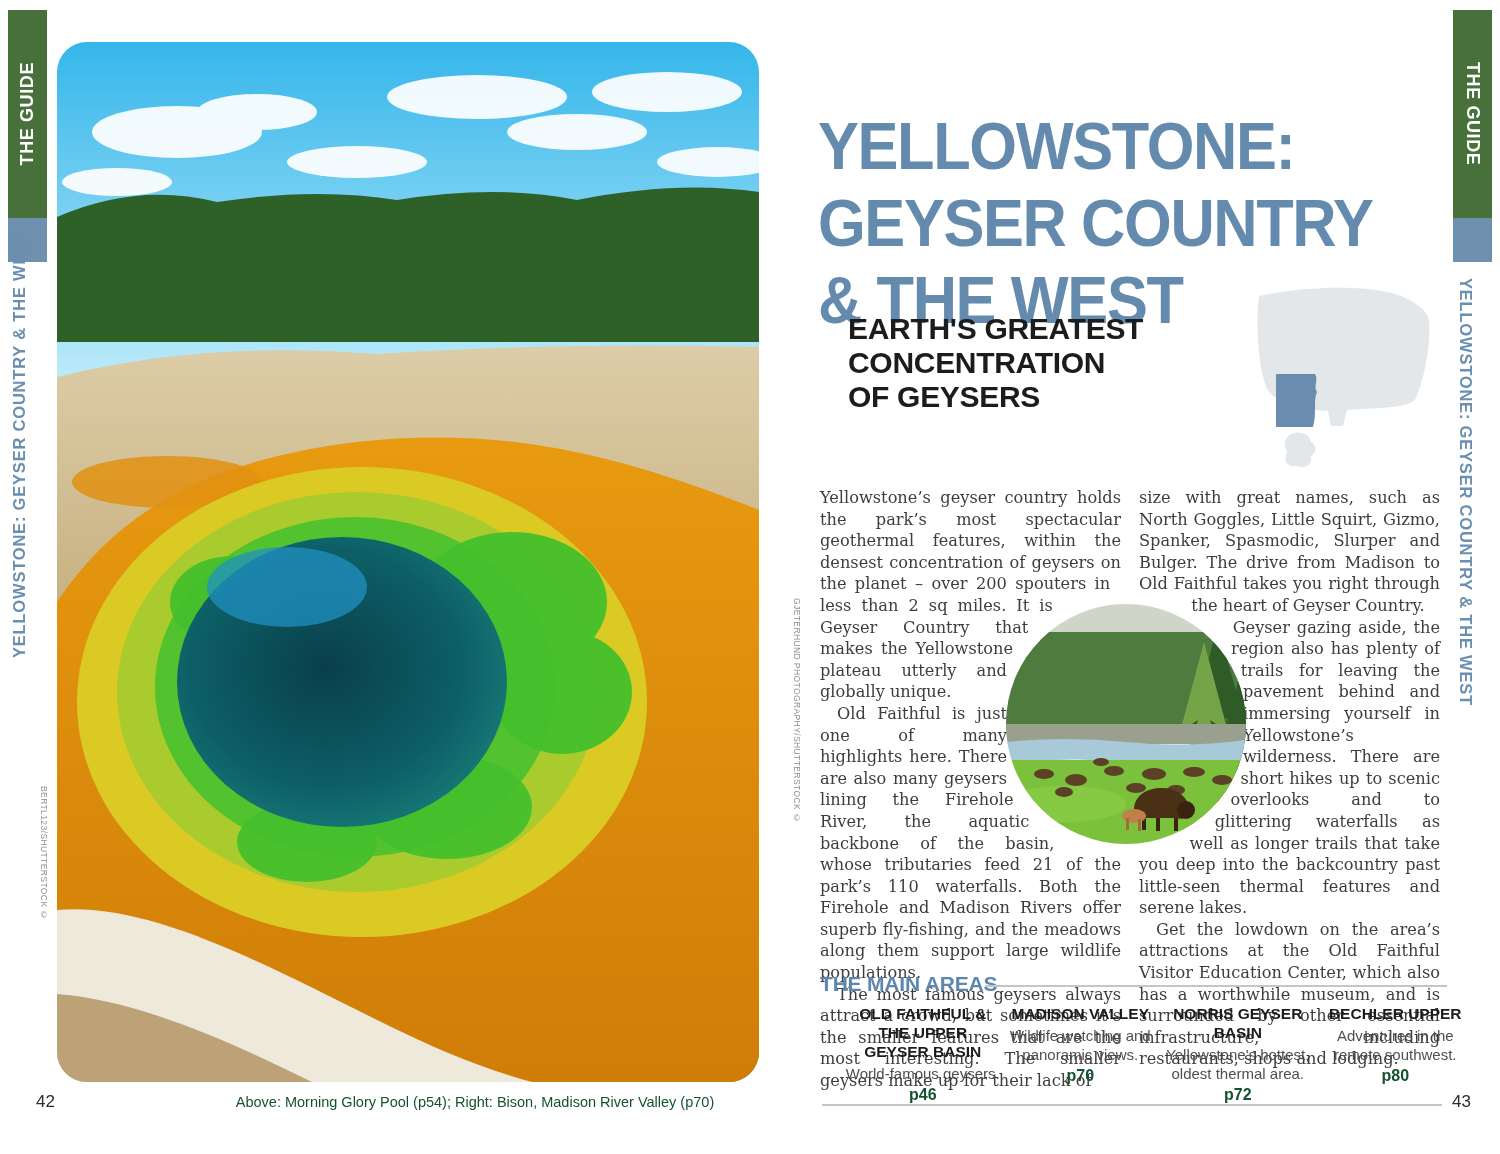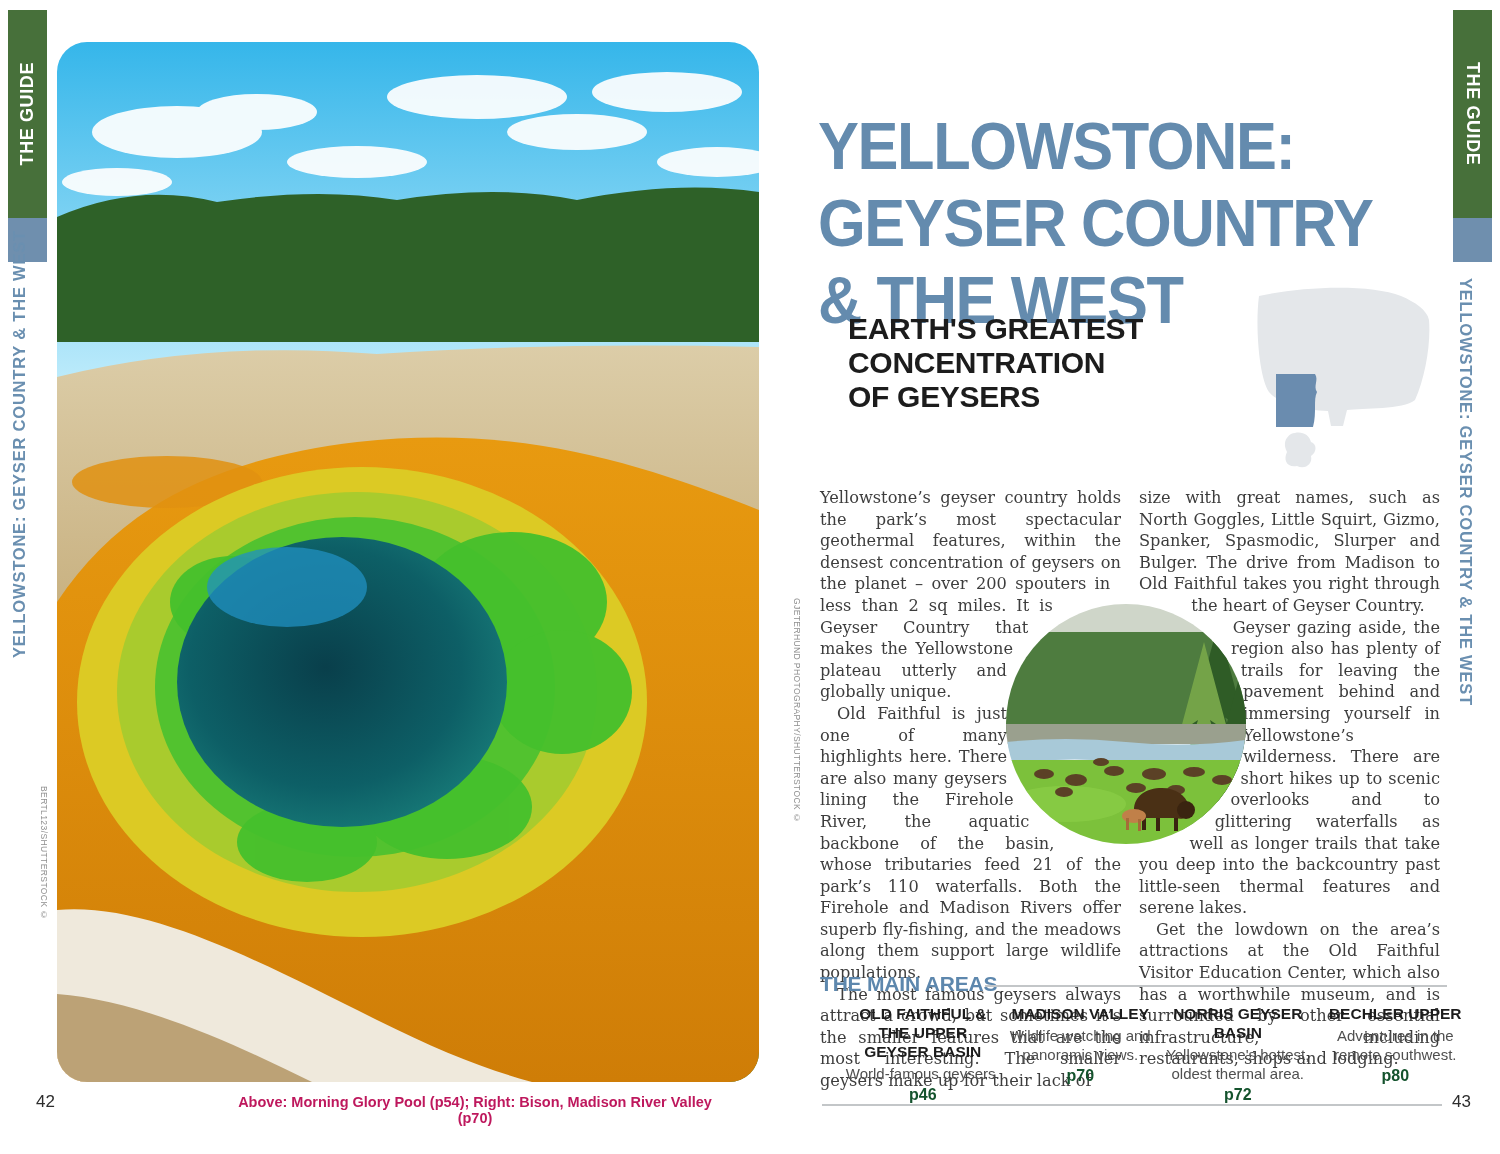--- a/index.html
+++ b/index.html
@@ -12,21 +12,21 @@
   .tab-label{color:#fff;font-weight:bold;font-size:18px;letter-spacing:.6px;white-space:nowrap;}
   .vert-up{writing-mode:vertical-rl;transform:rotate(180deg);}
   .vert-down{writing-mode:vertical-rl;}
   .side-title{position:absolute;color:#6a8fb0;font-weight:bold;font-size:16.5px;
               letter-spacing:.8px;white-space:nowrap;}
   .credit{position:absolute;color:#8f8f8f;font-size:8.5px;letter-spacing:.4px;white-space:nowrap;}
   
   .hero{position:absolute;left:57px;top:42px;width:702px;height:1040px;border-radius:30px;
         overflow:hidden;}
   .caption{position:absolute;left:230px;top:1094px;width:490px;text-align:center;
-           font-size:14.5px;font-weight:bold;color:#be185d;}
+           font-size:14.5px;font-weight:normal;color:#14532d;}
   .pagenum{position:absolute;font-size:17px;color:#2d2d2d;}
   
   .title{position:absolute;left:818px;top:108px;color:#648bae;font-weight:bold;
          font-size:66px;line-height:77px;letter-spacing:-1.5px;
          transform:scaleX(.93);transform-origin:left top;white-space:nowrap;}
   .subtitle{position:absolute;left:820px;top:312px;color:#1c1c1c;font-weight:bold;
             font-size:30px;line-height:34px;letter-spacing:-.3px;white-space:nowrap;margin-left:28px;}
   .lede{position:absolute;left:820px;top:424px;color:#2e2e2e;font-size:21px;
         line-height:28px;letter-spacing:-.2px;white-space:nowrap;}
   .region-map{position:absolute;left:1243px;top:282px;width:198px;height:208px;}

